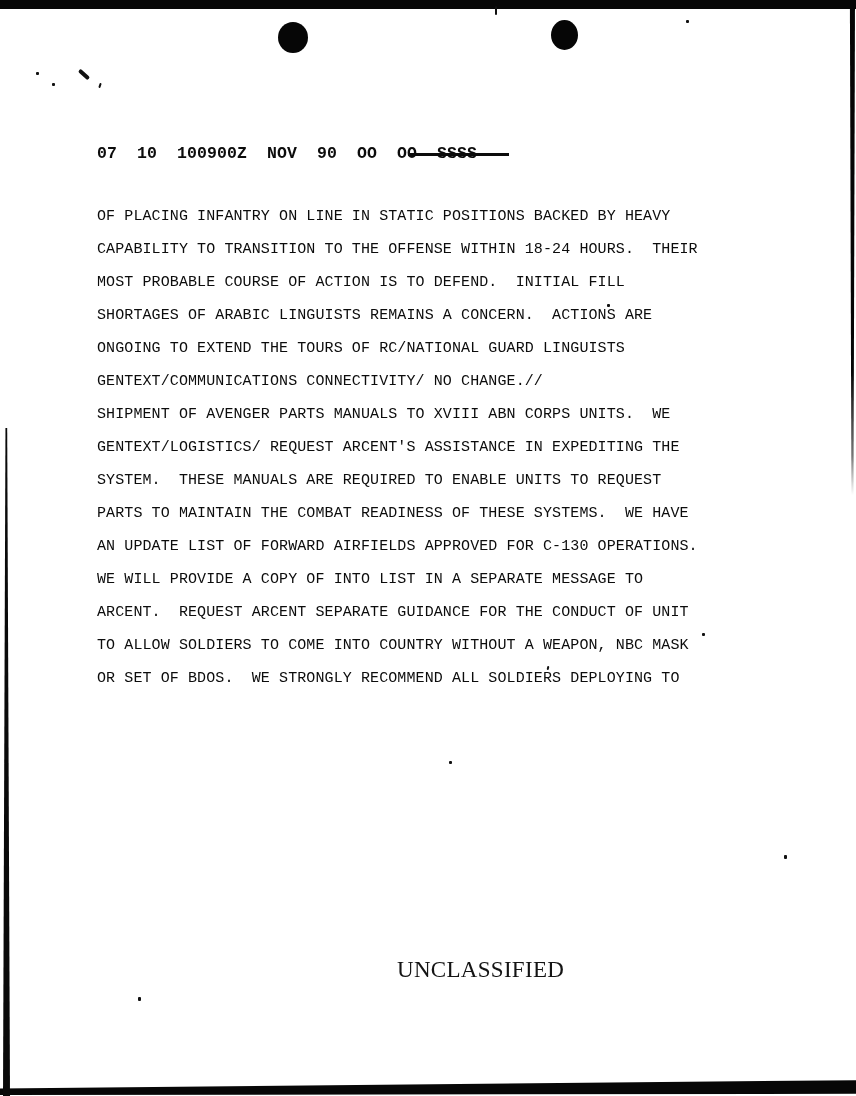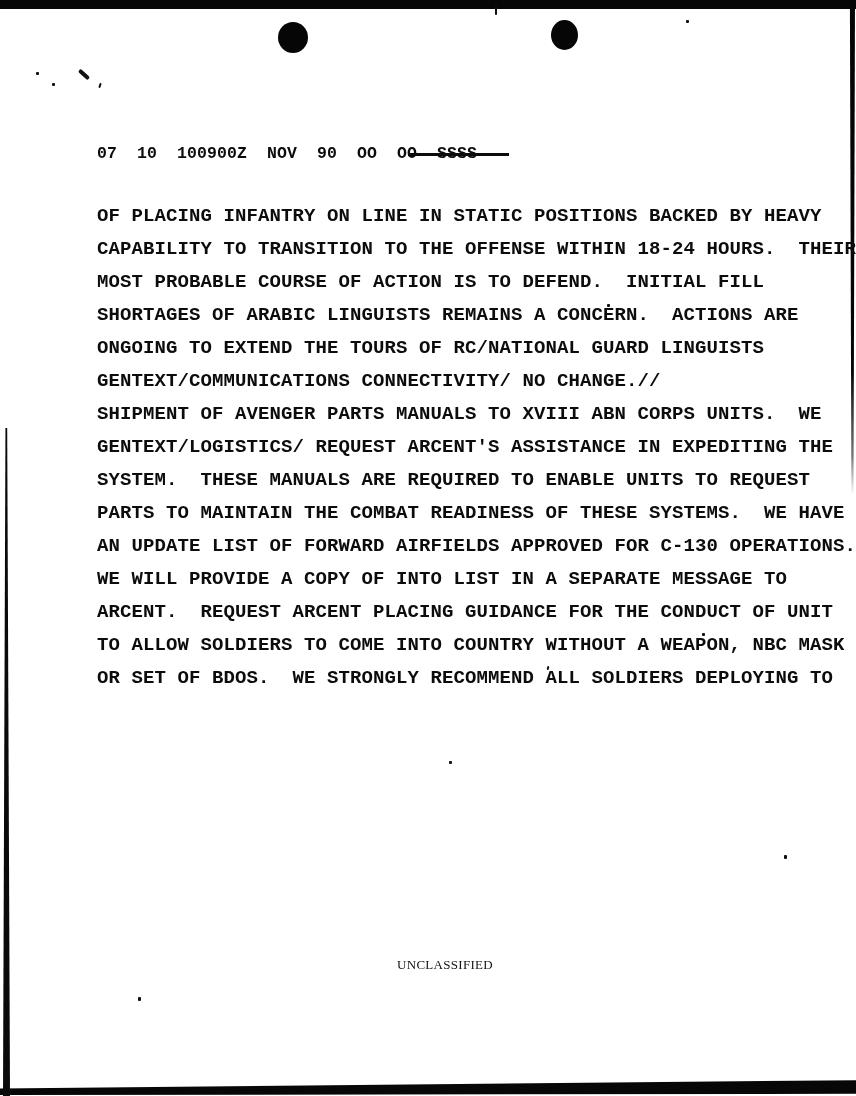--- a/index.html
+++ b/index.html
@@ -69,37 +69,37 @@
     height: 33px; line-height: 33px;
   }
   .body-block {
     position: absolute;
     left: 97px; top: 200px;
   }
   .body-block .line {
     position: relative;
     height: 33px; line-height: 33px;
     color: #0c0c0c;
-    font-weight: 700;
-    font-size: 19px;
+    font-weight: 400;
+    font-size: 15px;
     letter-spacing: 0.1px;
     white-space: pre;
   }
   .strike-mark {
     position: absolute;
     left: 408px; top: 153px;
     width: 101px; height: 3px;
     background: #0c0c0c;
   }
   .classification {
     position: absolute;
     left: 397px; top: 957px;
     color: #141414;
     font-family: "Liberation Serif", "DejaVu Serif", serif;
-    font-size: 13px;
+    font-size: 23px;
     letter-spacing: 0.3px;
     white-space: pre;
   }
 
   
   .speck {
     position: absolute;
     background: #111;
     border-radius: 1px;
   }
@@ -151,20 +151,20 @@
     <div class="line">MOST PROBABLE COURSE OF ACTION IS TO DEFEND.  INITIAL FILL</div>
     <div class="line">SHORTAGES OF ARABIC LINGUISTS REMAINS A CONCERN.  ACTIONS ARE</div>
     <div class="line">ONGOING TO EXTEND THE TOURS OF RC/NATIONAL GUARD LINGUISTS</div>
     <div class="line">GENTEXT/COMMUNICATIONS CONNECTIVITY/ NO CHANGE.//</div>
     <div class="line">SHIPMENT OF AVENGER PARTS MANUALS TO XVIII ABN CORPS UNITS.  WE</div>
     <div class="line">GENTEXT/LOGISTICS/ REQUEST ARCENT'S ASSISTANCE IN EXPEDITING THE</div>
     <div class="line">SYSTEM.  THESE MANUALS ARE REQUIRED TO ENABLE UNITS TO REQUEST</div>
     <div class="line">PARTS TO MAINTAIN THE COMBAT READINESS OF THESE SYSTEMS.  WE HAVE</div>
     <div class="line">AN UPDATE LIST OF FORWARD AIRFIELDS APPROVED FOR C-130 OPERATIONS.</div>
     <div class="line">WE WILL PROVIDE A COPY OF INTO LIST IN A SEPARATE MESSAGE TO</div>
-    <div class="line">ARCENT.  REQUEST ARCENT PLACING GUIDANCE FOR THE CONDUCT OF UNIT</div>
+    <div class="line">ARCENT.  REQUEST ARCENT SEPARATE GUIDANCE FOR THE CONDUCT OF UNIT</div>
     <div class="line">TO ALLOW SOLDIERS TO COME INTO COUNTRY WITHOUT A WEAPON, NBC MASK</div>
     <div class="line">OR SET OF BDOS.  WE STRONGLY RECOMMEND ALL SOLDIERS DEPLOYING TO</div>
   </div>
 
   <div class="classification">UNCLASSIFIED</div>
 
 </div>
 
 </body></html>

